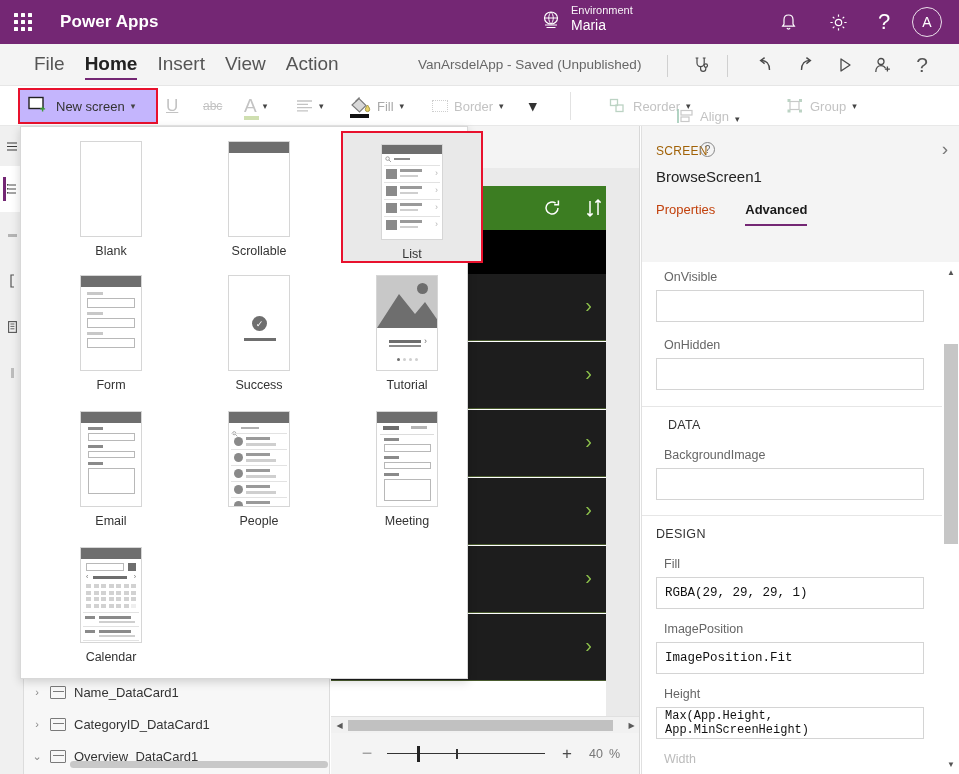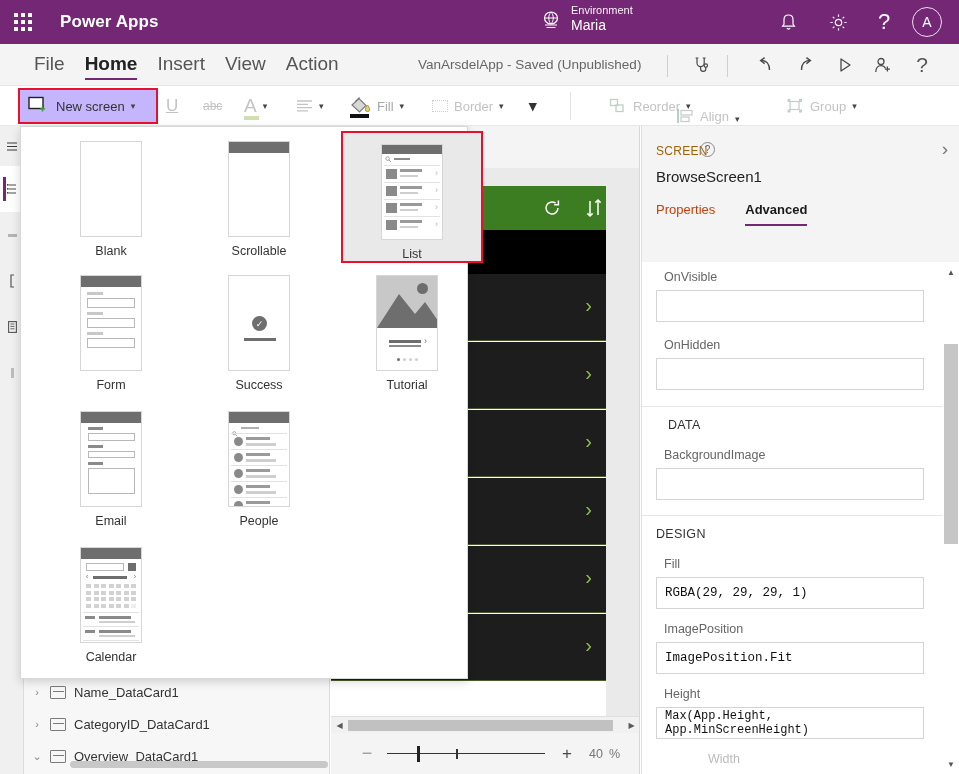--- a/index.html
+++ b/index.html
@@ -629,21 +629,21 @@
 
     <div class="prop-label" style="left:22px; top:295px;">Fill</div>
     <div class="prop-input" style="left:14px; top:315px; width:268px;">RGBA(29, 29, 29, 1)</div>
 
     <div class="prop-label" style="left:22px; top:360px;">ImagePosition</div>
     <div class="prop-input" style="left:14px; top:380px; width:268px;">ImagePosition.Fit</div>
 
     <div class="prop-label" style="left:22px; top:425px;">Height</div>
     <div class="prop-input" style="left:14px; top:445px; width:268px; font-size:12px;">Max(App.Height, App.MinScreenHeight)</div>
 
-    <div class="prop-label" style="left:22px; top:490px; color:#bbb;margin-left:44px;">Width</div>
+    <div class="prop-label" style="left:22px; top:490px; color:#bbb;">Width</div>
   </div>
 
   <div id="rp-vscroll">
     <div id="rp-vs-up">▲</div>
     <div id="rp-vs-thumb"></div>
     <div id="rp-vs-down">▼</div>
   </div>
 </div>
 
 <div id="flyout">
@@ -784,20 +784,35 @@
         <span class="li-t2" style="left:15px;top:9px;width:30px;"></span>
       </span>
       <span class="li-row" style="top:85px;">
         <span class="pe-av"></span>
         <span class="li-t1" style="left:15px;top:3px;width:24px;"></span>
       </span>
     </div>
     <div class="cap">People</div>
   </div>
 
+  <div class="tmpl" style="left:322px; top:284px;">
+    <div class="thumb">
+      <span class="th-bar"></span>
+      <span class="th-line" style="left:6px;top:14px;width:16px;height:4px;background:#6e6e6e;"></span>
+      <span class="th-line" style="left:34px;top:14px;width:16px;height:3px;background:#b5b5b5;"></span>
+      <span style="position:absolute;left:3px;top:22px;right:3px;height:1px;background:#dcdcdc;display:block;"></span>
+      <span class="th-line" style="left:7px;top:26px;width:15px;height:3px;background:#8a8a8a;"></span>
+      <span class="th-box" style="left:7px;top:32px;width:47px;height:8px;"></span>
+      <span class="th-line" style="left:7px;top:44px;width:15px;height:3px;background:#8a8a8a;"></span>
+      <span class="th-box" style="left:7px;top:50px;width:47px;height:7px;"></span>
+      <span class="th-line" style="left:7px;top:61px;width:15px;height:3px;background:#8a8a8a;"></span>
+      <span class="th-box" style="left:7px;top:67px;width:47px;height:22px;"></span>
+    </div>
+    <div class="cap">Meeting</div>
+  </div>
 
   <div class="tmpl" style="left:26px; top:420px;">
     <div class="thumb">
       <span class="th-bar"></span>
       <span class="th-box" style="left:5px;top:15px;width:38px;height:8px;"></span>
       <span style="position:absolute;left:47px;top:15px;width:8px;height:8px;background:#6e6e6e;display:block;"></span>
       <span style="position:absolute;left:5px;top:25px;font-size:7px;color:#6e6e6e;">‹</span>
       <span class="th-line" style="left:12px;top:28px;width:34px;height:3px;background:#6e6e6e;"></span>
       <span style="position:absolute;right:5px;top:25px;font-size:7px;color:#6e6e6e;">›</span>
       <span style="position:absolute;left:5px;top:36px;display:grid;grid-template-columns:repeat(7,6px);grid-auto-rows:5px;gap:1.5px;">

